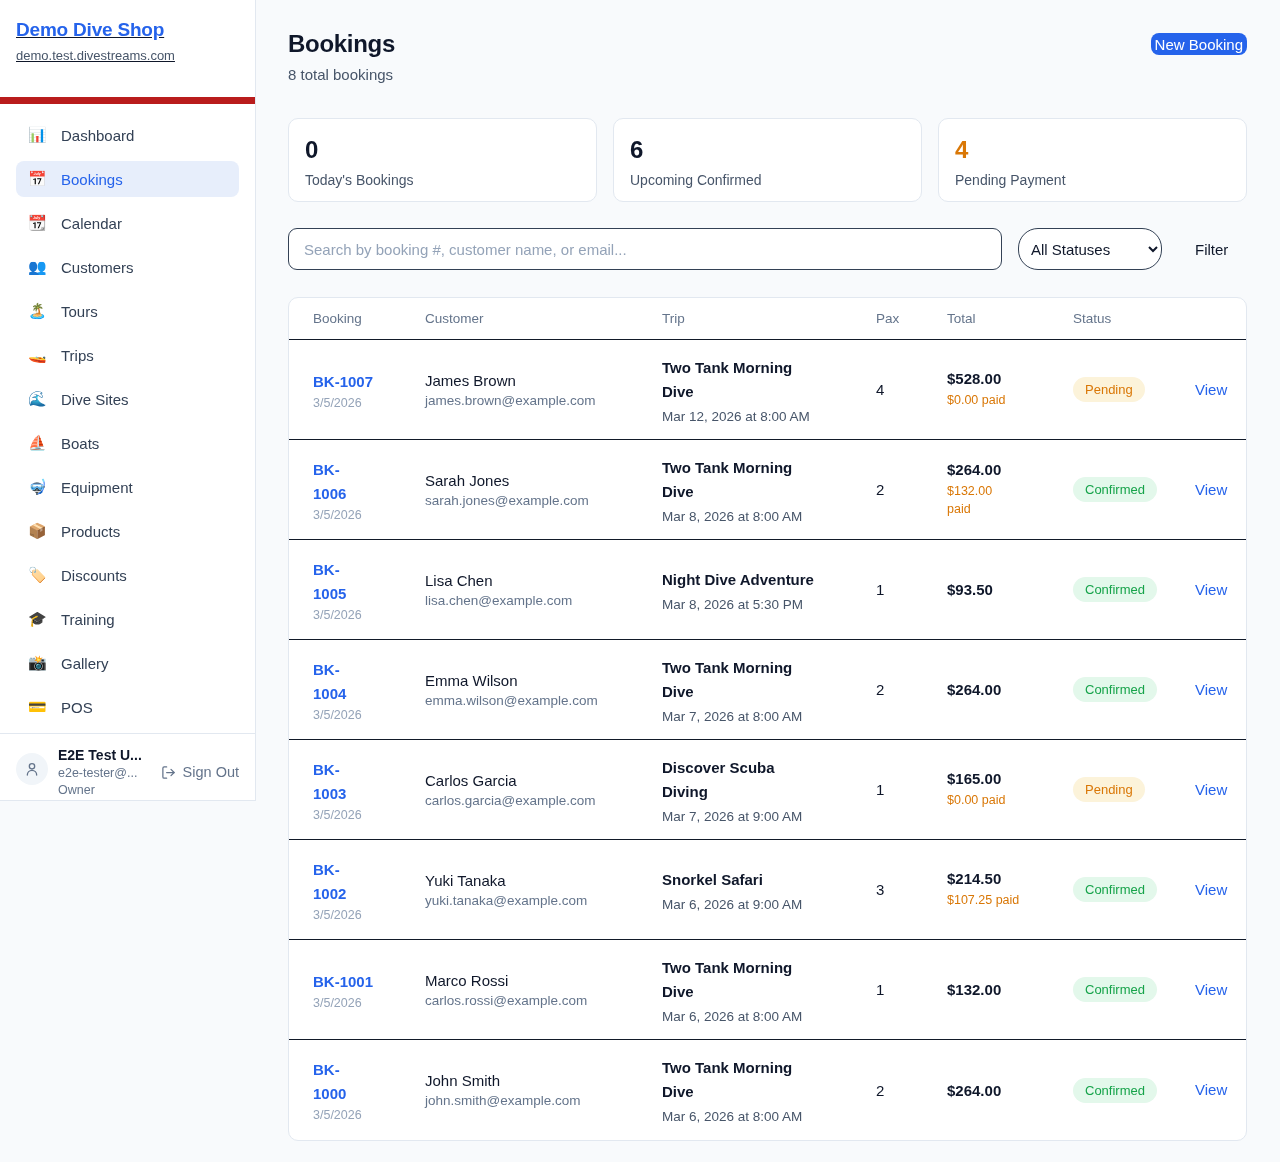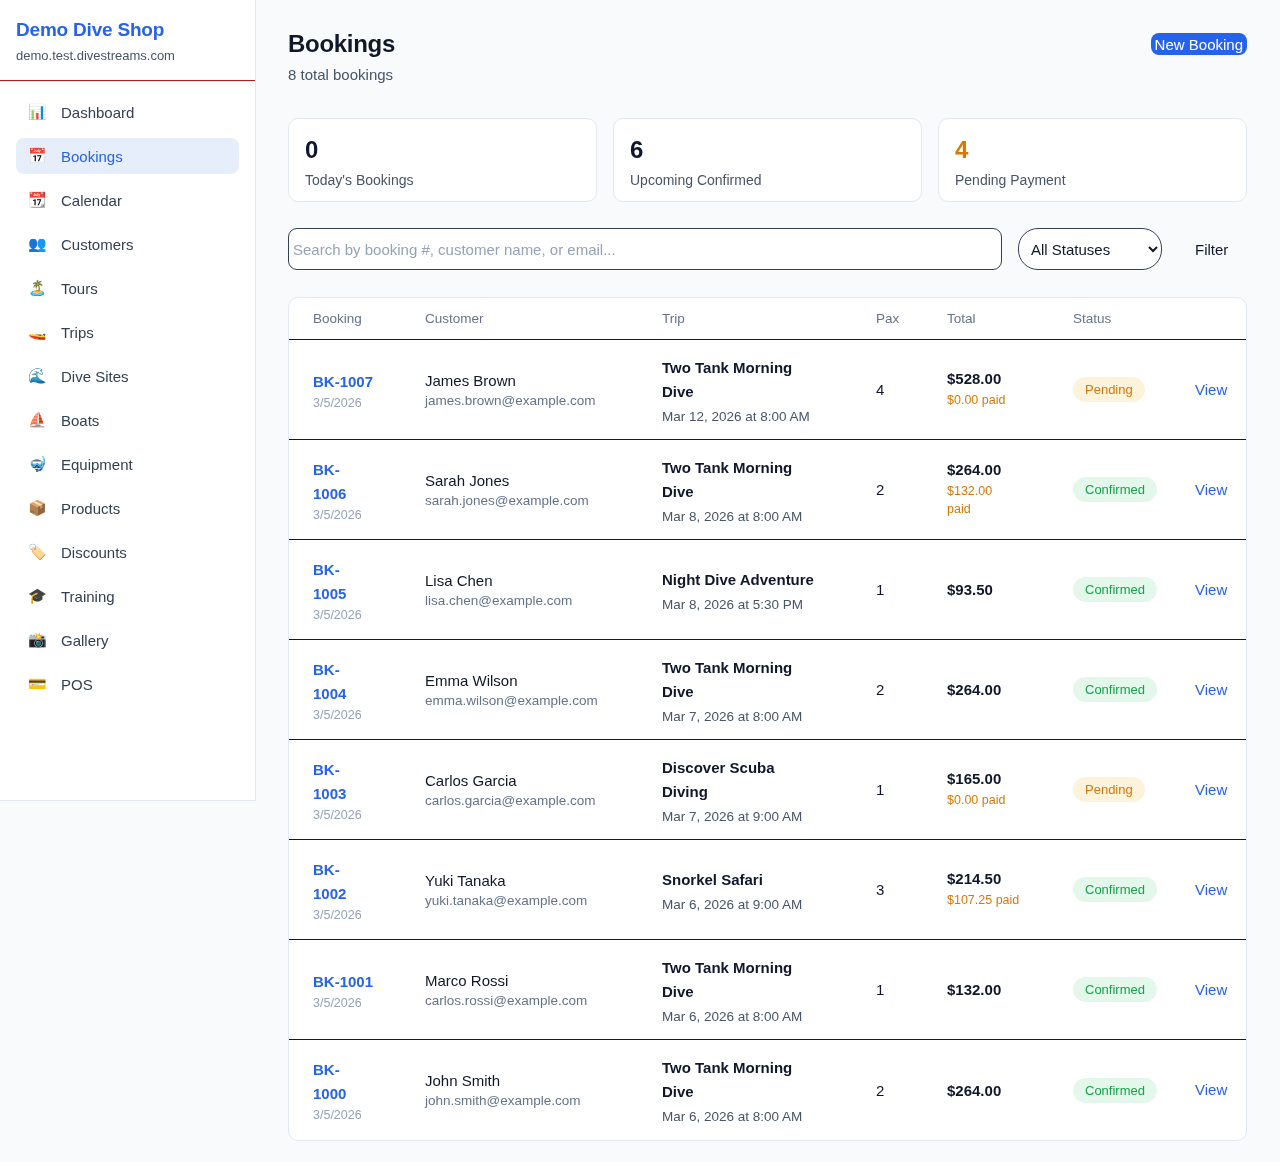--- a/index.html
+++ b/index.html
@@ -14,21 +14,21 @@
 
   
   .sidebar {
     position: absolute; left:0; top:0;
     width: 256px; height: 801px;
     background:#fff;
     border-right:1px solid #e2e8f0;
     border-bottom:1px solid #e2e8f0;
     display:flex; flex-direction:column;
   }
-  .side-header { padding:19px 16px 17px; border-bottom:1px solid #b91c1c; }
+  .side-header { padding:19px 16px 34px; border-bottom:7px solid #b91c1c;text-decoration:underline; }
   .brand { color:#2563eb; font-size:19px; font-weight:700; letter-spacing:-.2px; }
   .domain { margin-top:7px; font-size:13px; color:#475569; }
   .nav { flex:1; padding:13px 16px 0; }
   .nav-item {
     display:flex; align-items:center; gap:13px;
     height:36px; padding:0 12px; margin-bottom:8px;
     border-radius:8px; font-size:15px; color:#334155; cursor:pointer;
   }
   .nav-item .nicon { width:20px; font-size:15px; text-align:center; flex:0 0 20px; }
   .nav-item.active { background:#e7eefb; color:#2563eb; }
@@ -69,21 +69,21 @@
     padding:17px 16px 19px; height:84px;
   }
   .stat-value { font-size:24px; font-weight:700; color:#0f172a; }
   .stat-value.orange { color:#d97706; }
   .stat-label { margin-top:8px; font-size:14px; color:#475569; }
 
   .toolbar { display:flex; align-items:center; margin-top:26px; }
   .search {
     flex:0 0 714px; height:42px;
     border:1px solid #334155; border-radius:9px;
-    padding:0 4px; font-size:15px; font-family:inherit; color:#0f172a;
+    padding:0 15px; font-size:15px; font-family:inherit; color:#0f172a;
     background:#fff; outline:none;
   }
   .search::placeholder { color:#94a3b8; }
   .status-select {
     margin-left:16px; width:144px; height:42px;
     border:1px solid #334155; border-radius:20px;
     font-size:15px; font-family:inherit; color:#0f172a;
     padding:0 8px; background:#fff; cursor:pointer;
   }
   .filter-btn {
@@ -200,20 +200,41 @@
       <span class="nicon">📸</span>
       <span>Gallery</span>
     </div>
 
     <div class="nav-item">
       <span class="nicon">💳</span>
       <span>POS</span>
     </div>
   </nav>
 
+  <div class="side-footer">
+    <div class="avatar">
+      <svg width="16" height="16" viewBox="0 0 24 24" fill="none" stroke="currentColor" stroke-width="2" stroke-linecap="round" stroke-linejoin="round">
+        <circle cx="12" cy="8" r="4"></circle>
+        <path d="M5 21c0-3.9 3.1-7 7-7s7 3.1 7 7"></path>
+      </svg>
+    </div>
+    <div class="user-col">
+      <div class="user-name">E2E Test U...</div>
+      <div class="user-email">e2e-tester@...</div>
+      <div class="user-role">Owner</div>
+    </div>
+    <button class="signout">
+      <svg width="15" height="15" viewBox="0 0 24 24" fill="none" stroke="currentColor" stroke-width="2" stroke-linecap="round" stroke-linejoin="round">
+        <path d="M9 21H5a2 2 0 0 1-2-2V5a2 2 0 0 1 2-2h4"></path>
+        <polyline points="16 17 21 12 16 7"></polyline>
+        <line x1="21" y1="12" x2="9" y2="12"></line>
+      </svg>
+      <span>Sign Out</span>
+    </button>
+  </div>
 </aside>
 
 <main class="main">
 
   <div class="page-header">
     <div>
       <h1 class="page-title">Bookings</h1>
       <div class="page-subtitle">8 total bookings</div>
     </div>
     <button class="btn-primary">New Booking</button>

